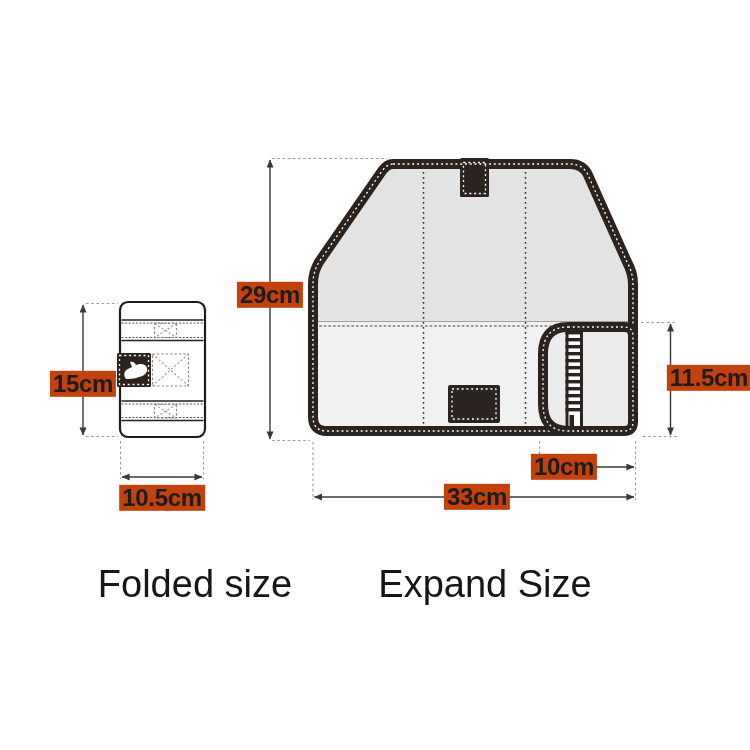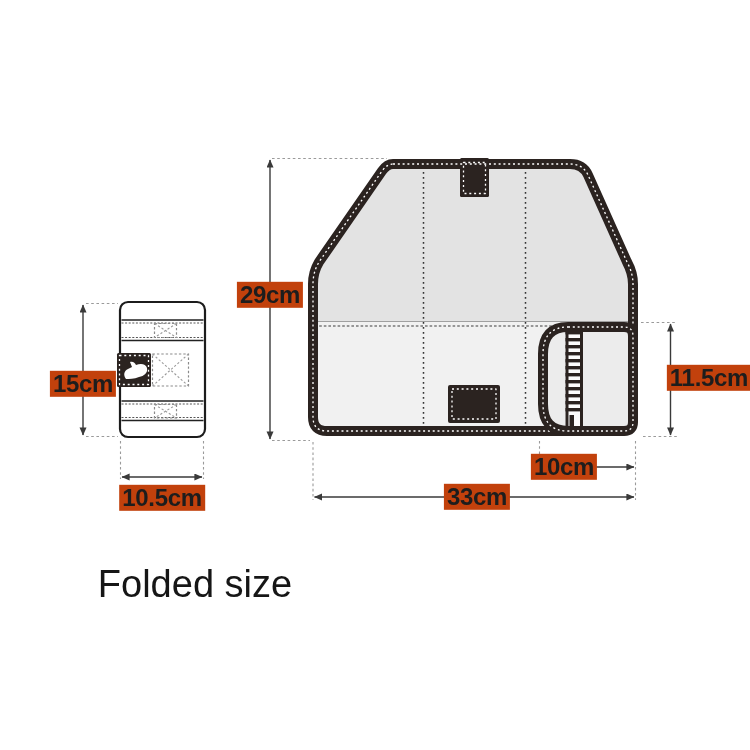--- a/index.html
+++ b/index.html
@@ -171,13 +171,14 @@
   </svg>
 
   <div class="dim-label" style="left:83px;top:384px;text-align:center;">15cm</div>
   <div class="dim-label" style="left:162px;top:498px;text-align:center;">10.5cm</div>
   <div class="dim-label" style="left:270px;top:295px;">29cm</div>
   <div class="dim-label" style="left:709px;top:378px;">11.5cm</div>
   <div class="dim-label" style="left:564px;top:467px;">10cm</div>
   <div class="dim-label" style="left:477px;top:497px;">33cm</div>
 
   <div class="caption" style="left:167px;top:563px;margin-left:28px;">Folded size</div>
+  <div class="caption" style="left:485px;top:563px;">Expand Size</div>
 </div>
 
 </body></html>

